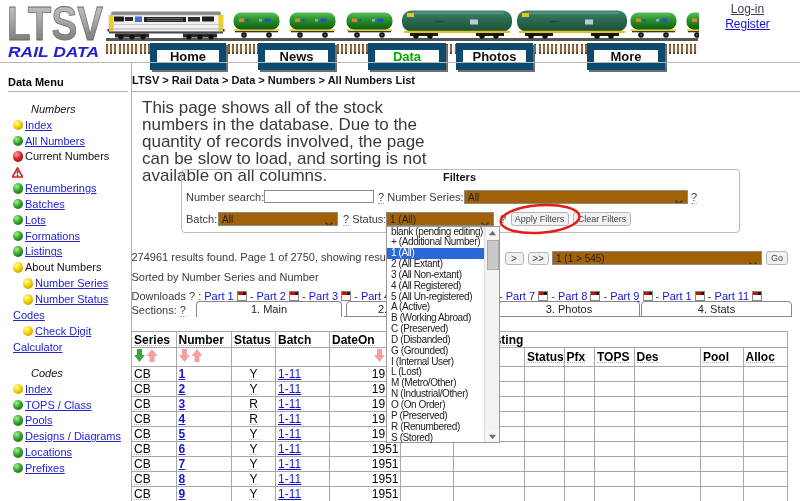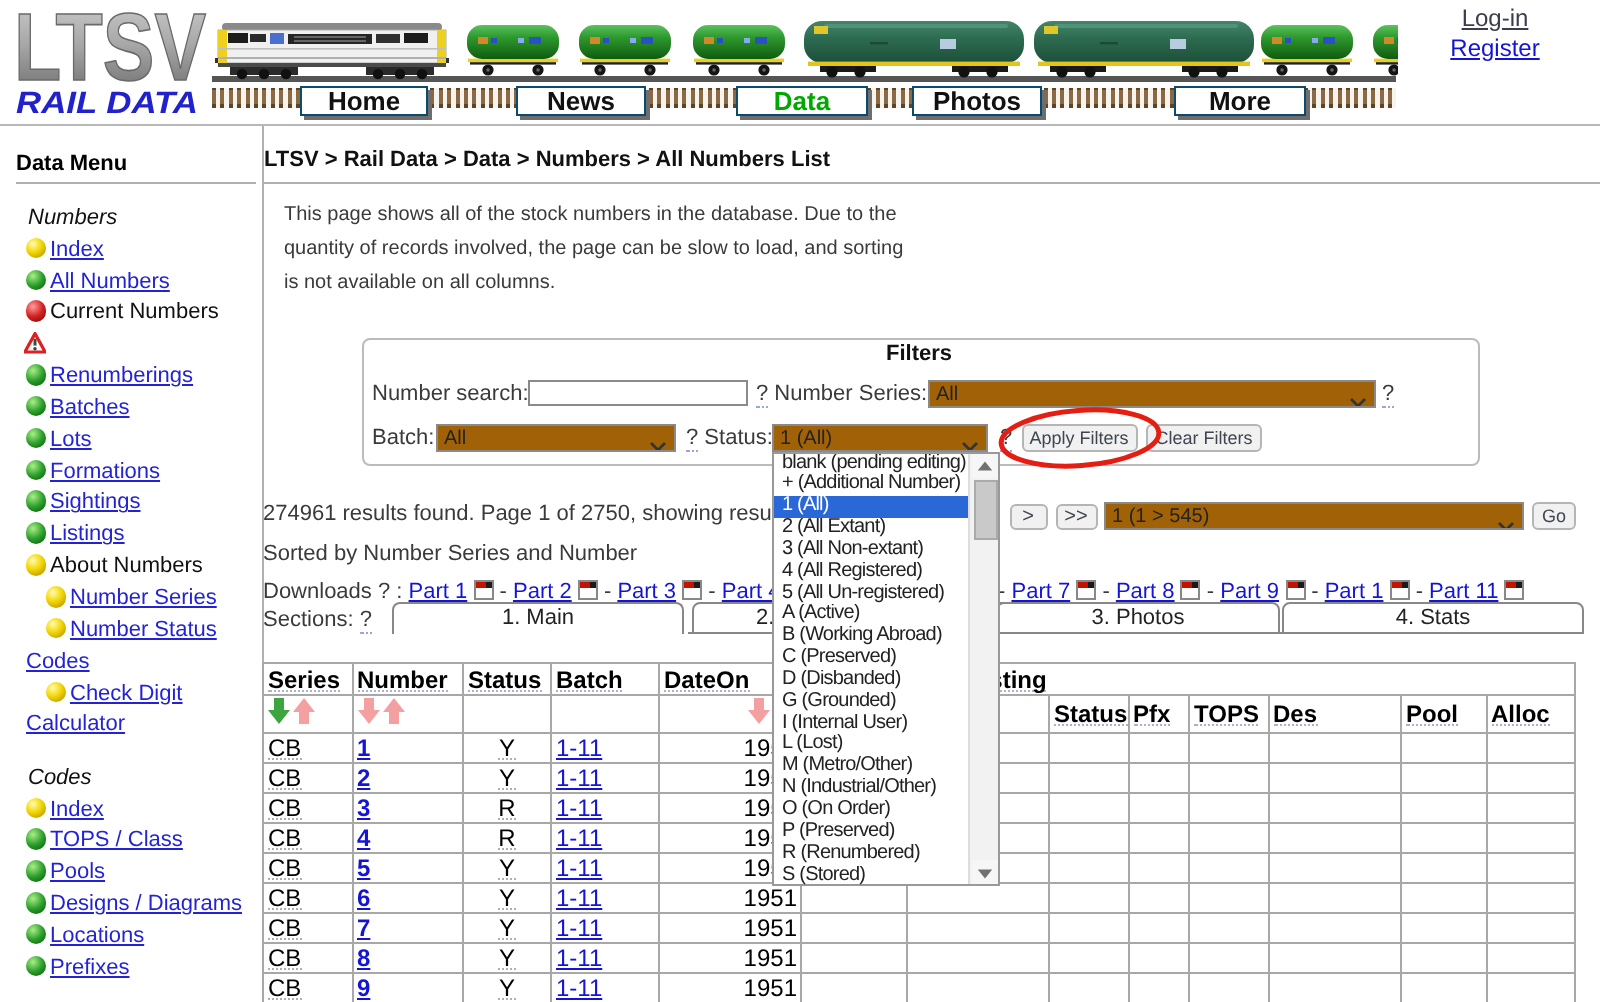--- a/index.html
+++ b/index.html
@@ -1,27 +1,27 @@
 <!DOCTYPE html>
 <html><head><meta charset="utf-8"><style>
 html,body{margin:0;padding:0}
 body{font-family:"Liberation Sans",sans-serif;background:#fff}
 #page{position:relative;width:800px;height:501px;overflow:hidden;background:#fff;font-size:11px;color:#000}
 .abs{position:absolute}
 a{color:#1414d6;text-decoration:underline}
 .nw{white-space:nowrap}
 
-.navb{position:absolute;top:43px;height:13px;background:#fff;border:1px solid #0c4a6e;box-shadow:2px 2px 0 #6e6e6e;text-align:center;font-weight:bold;font-size:13px;line-height:13px;color:#111}
+.navb{position:absolute;top:43px;height:13px;background:#fff;border:7px solid #0c4a6e;box-shadow:2px 2px 0 #6e6e6e;text-align:center;font-weight:bold;font-size:13px;line-height:13px;color:#111}
 
 .dot{display:inline-block;width:10.5px;height:10.5px;border-radius:50%;margin-right:2px;vertical-align:-1.5px}
 .dy{background:radial-gradient(circle at 35% 30%,#fffbb0,#f2d600 45%,#c7a300 78%,#8a7000)}
 .dg{background:radial-gradient(circle at 35% 30%,#aaee88,#2da02d 50%,#0c660c 88%)}
 .dr{background:radial-gradient(circle at 35% 30%,#ff9d9d,#d42020 50%,#8a0d0d 88%)}
 #menu{position:absolute;left:0;top:101.9px;width:116px;padding-left:13px;font-size:11px;line-height:15.85px;color:#111}
-#menu .mh{font-style:italic;margin-left:1px}
+#menu .mh{font-style:italic;margin-left:18px}
 #menu .mi{margin-left:-0.5px}
 #menu .mi2 .dot{margin-left:9.5px}
 #menu a{color:#2323d6}
 
 .lbl{position:absolute;font-size:11px;color:#3a3a3a;white-space:nowrap}
 .inp{position:absolute;border:1px solid #8a8a8a;background:#fff;box-sizing:border-box}
 .sel{position:absolute;border:1px solid #8a8a8a;background:#a16207;box-sizing:border-box;font-size:10px;color:#222;line-height:13px;padding-left:3px;overflow:hidden}
 .chev{position:absolute;top:4.5px;width:8px;height:5px}
 .btn{position:absolute;background:#f1f1f1;border:1px solid #b5b5b5;border-radius:3px;box-sizing:border-box;font-size:9px;color:#3f4650;text-align:center;white-space:nowrap;overflow:hidden}
 .q{border-bottom:1px dotted #9aa6d6;color:#3a3a3a}
@@ -158,38 +158,37 @@
 <div class="mi"><span class="dot dr"></span>Current Numbers</div>
 <div class="mi" style="margin-left:-1px"><svg width="11" height="11" viewBox="0 0 11 11" style="vertical-align:-2px">
           <path d="M5.5 0.8 L10.6 10 L0.4 10 Z" fill="none" stroke="#e02020" stroke-width="1.6"></path>
           <path d="M5.5 3.4 L5.5 6.8" stroke="#3a4a46" stroke-width="1.5"></path>
           <circle cx="5.5" cy="8.4" r="0.9" fill="#3a4a46"></circle>
         </svg></div>
 <div class="mi"><span class="dot dg"></span><a>Renumberings</a></div>
 <div class="mi"><span class="dot dg"></span><a>Batches</a></div>
 <div class="mi"><span class="dot dg"></span><a>Lots</a></div>
 <div class="mi"><span class="dot dg"></span><a>Formations</a></div>
-<div class="mi"><span class="dot dg"></span><a>Sightings</a></div>
 <div class="mi"><span class="dot dg"></span><a>Listings</a></div>
 <div class="mi"><span class="dot dy"></span>About Numbers</div>
 <div class="mi2"><span class="dot dy"></span><a>Number Series</a></div>
 <div class="mi2"><span class="dot dy"></span><a>Number Status Codes</a></div>
 <div class="mi2"><span class="dot dy"></span><a>Check Digit Calculator</a></div>
 <div class="mh" style="margin-top:10.5px">Codes</div>
 <div class="mi"><span class="dot dy"></span><a>Index</a></div>
 <div class="mi"><span class="dot dg"></span><a>TOPS / Class</a></div>
 <div class="mi"><span class="dot dg"></span><a>Pools</a></div>
 <div class="mi"><span class="dot dg"></span><a>Designs / Diagrams</a></div>
 <div class="mi"><span class="dot dg"></span><a>Locations</a></div>
 <div class="mi"><span class="dot dg"></span><a>Prefixes</a></div>
 </div>
 
 <div class="abs nw" style="left:132px;top:74px;font-weight:bold;font-size:11px;color:#111">LTSV &gt; Rail Data &gt; Data &gt; Numbers &gt; All Numbers List</div>
 
-<div class="abs" style="left:142px;top:99px;width:310px;font-size:10px;line-height:17px;color:#3a3a3a">This page shows all of the stock numbers in the database. Due to the quantity of records involved, the page can be slow to load, and sorting is not available on all columns.</div>
+<div class="abs" style="left:142px;top:99px;width:310px;font-size:17px;line-height:17px;color:#3a3a3a">This page shows all of the stock numbers in the database. Due to the quantity of records involved, the page can be slow to load, and sorting is not available on all columns.</div>
 
 <div class="abs" style="left:181px;top:168.5px;width:557px;height:62px;border:1px solid #bbb;border-radius:4px"></div>
 <div class="abs" style="left:181px;top:171px;width:557px;text-align:center;font-weight:bold;font-size:11px;color:#111">Filters</div>
 <div class="lbl" style="left:186px;top:191px">Number search:</div>
 <div class="inp" style="left:264px;top:190px;width:110px;height:13px"></div>
 <div class="lbl" style="left:378px;top:191px"><span class="q">?</span> Number Series:</div>
 <div class="sel" style="left:464px;top:189.5px;width:224px;height:14px">All<span class="chev" style="right:4px"><svg width="8" height="5" viewBox="0 0 8 5">
           <path d="M0.5 0.5L4 4L7.5 0.5" stroke="#333" fill="none" stroke-width="1.4"></path>
         </svg></span></div>
 <div class="lbl" style="left:691px;top:191px"><span class="q">?</span></div>

